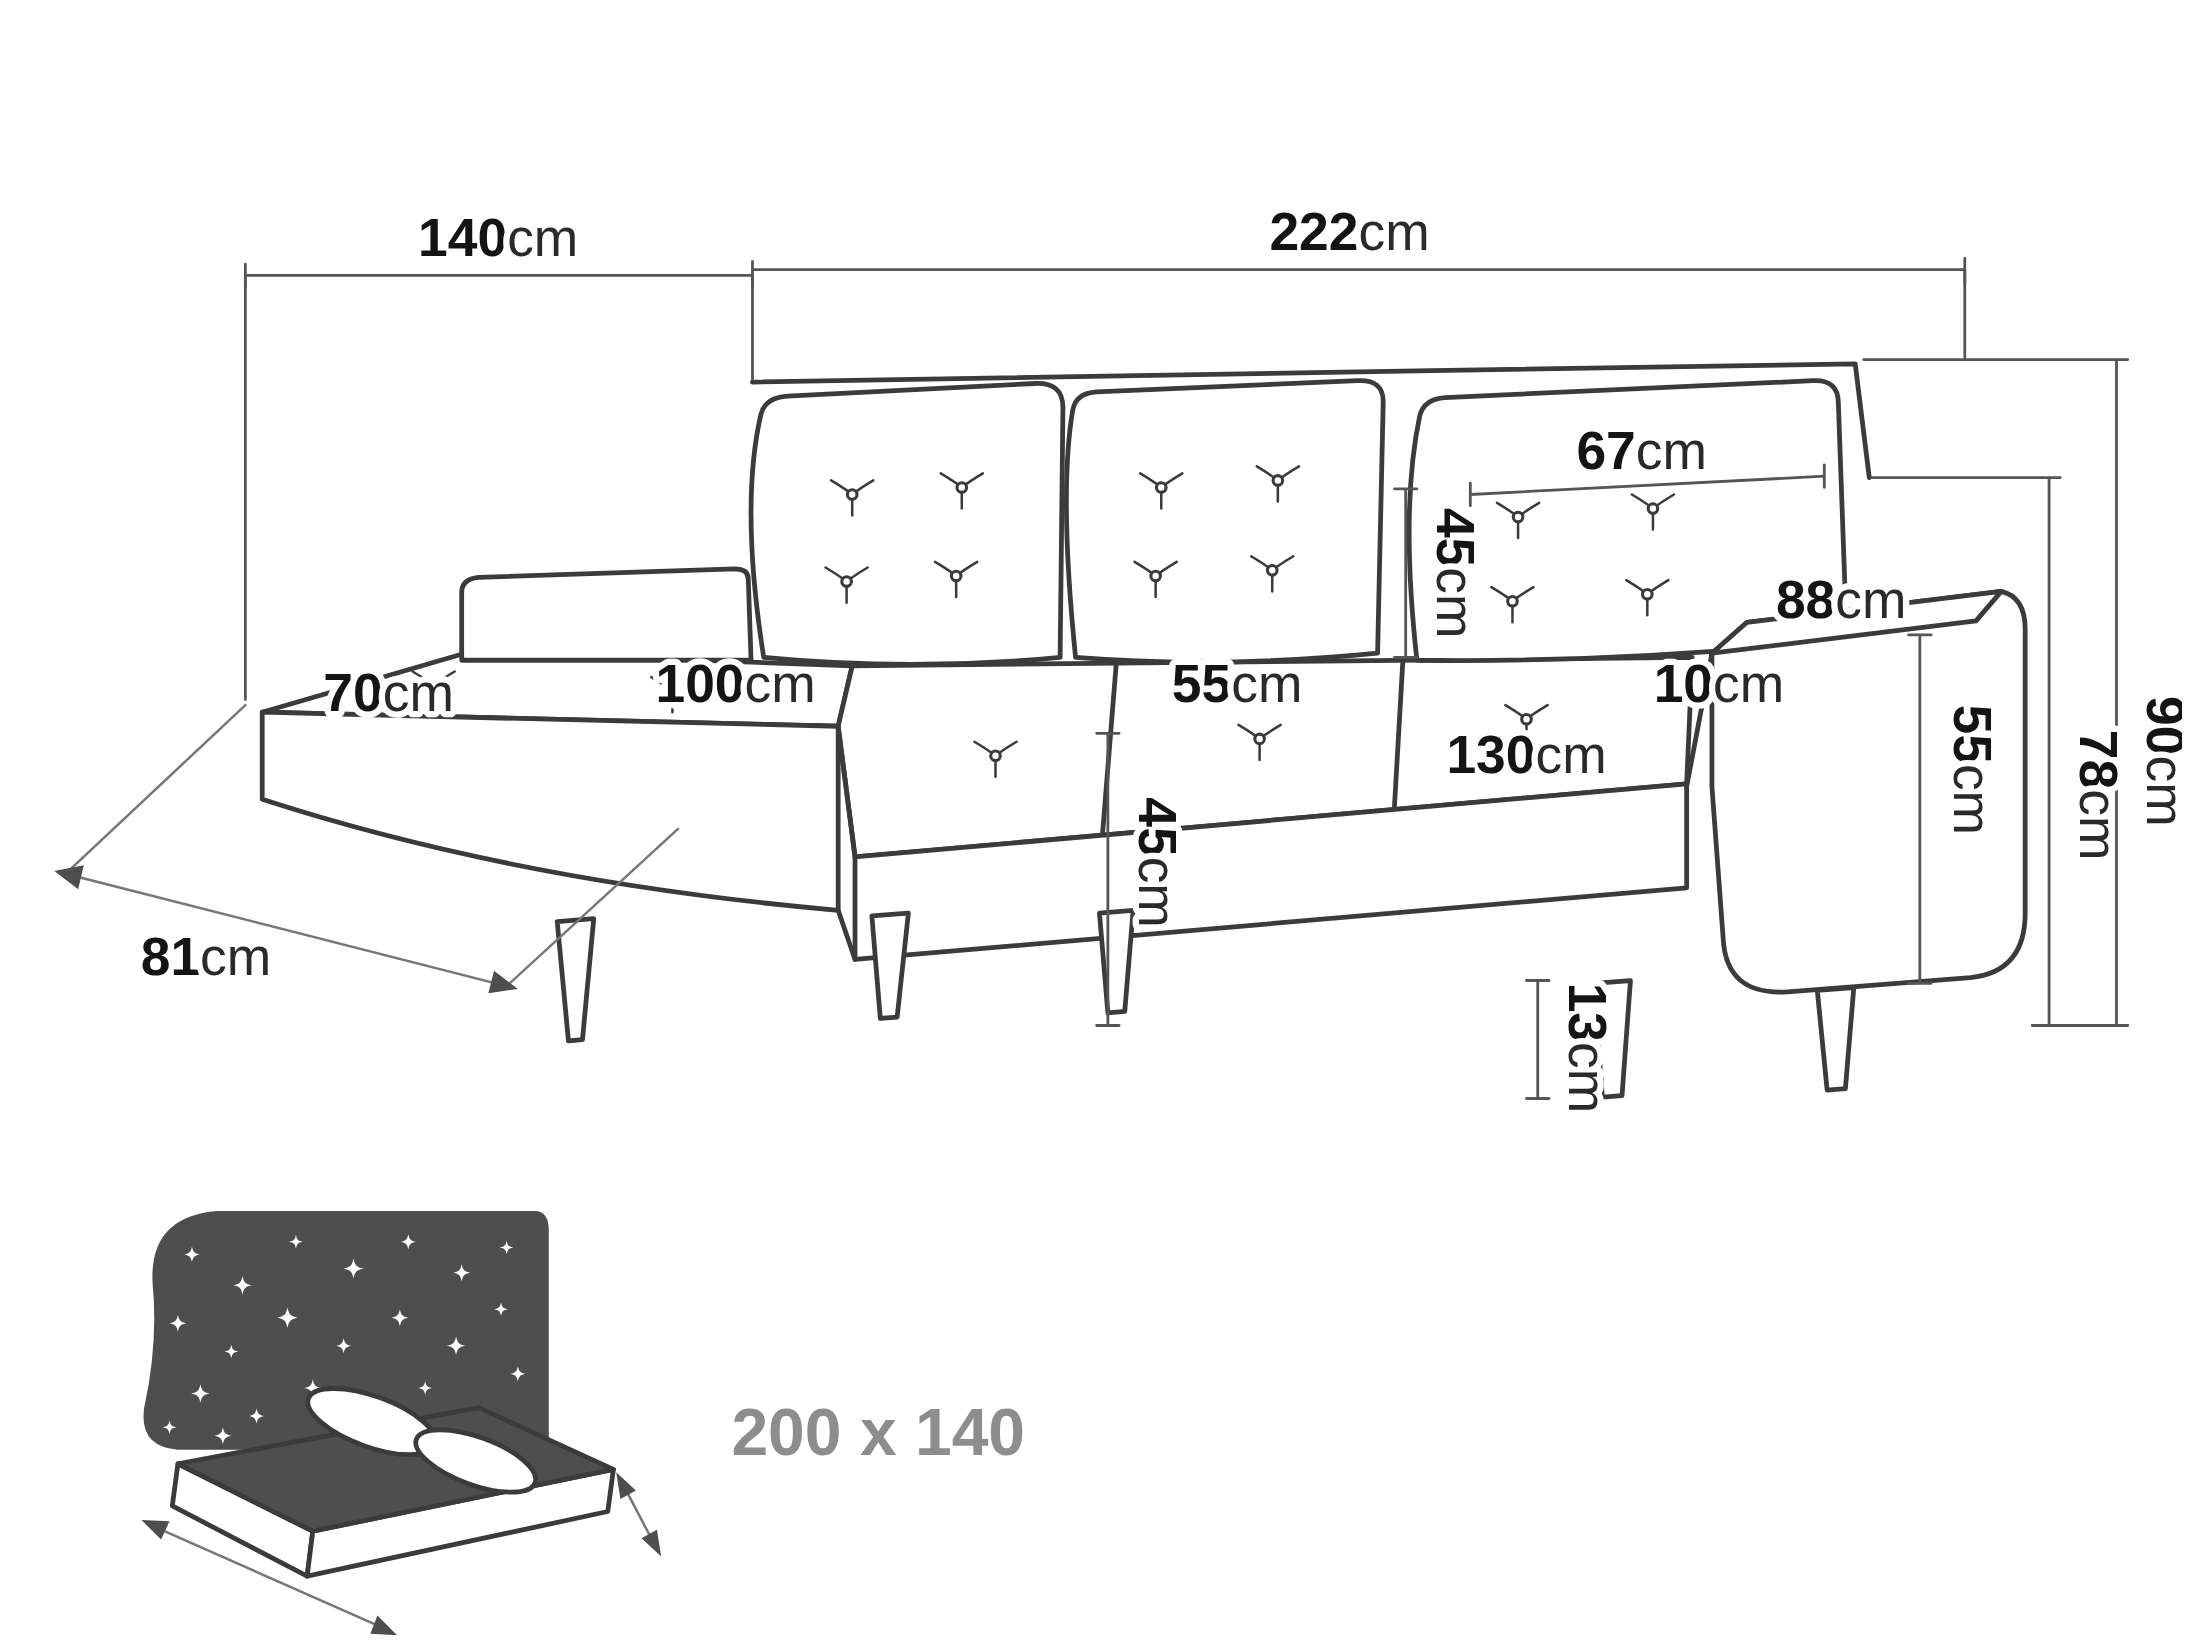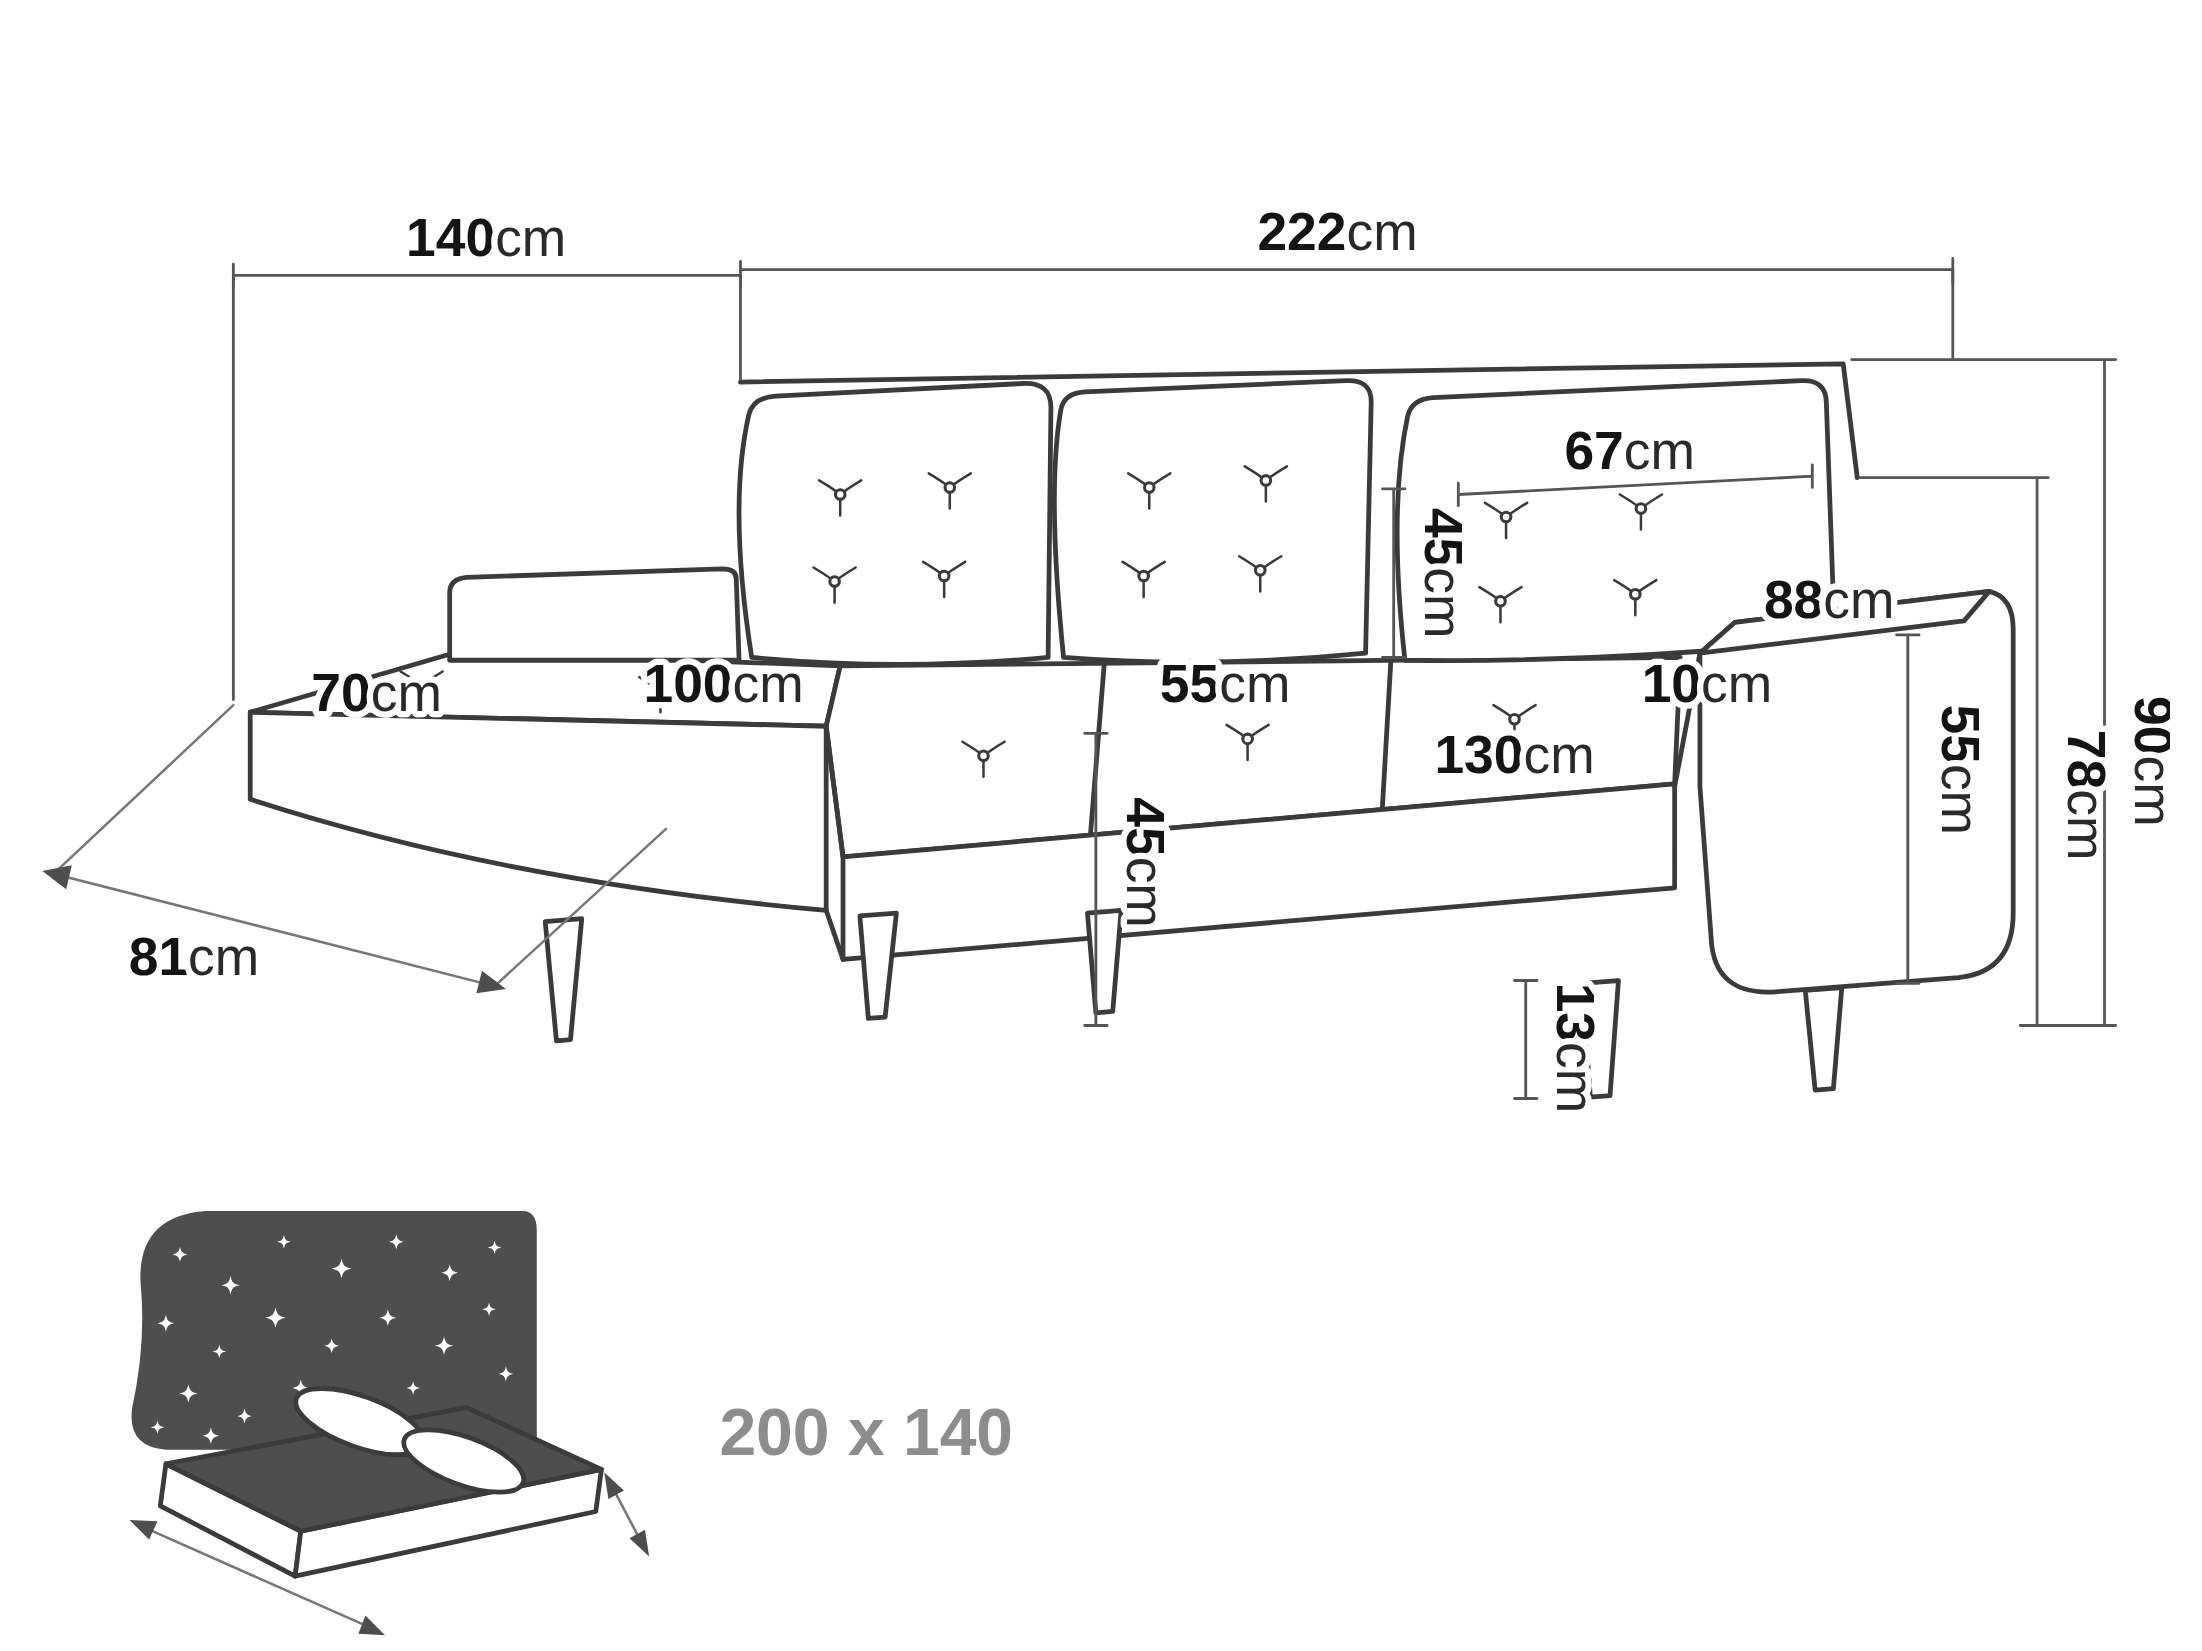--- a/index.html
+++ b/index.html
@@ -1,16 +1,16 @@
 <!DOCTYPE html>
 <html style="font-size:13.8px"><head>
 <meta charset="utf-8">
 <style>
   html,body { margin:0; padding:0; background:#ffffff; }
-  .stage { width:2170px; height:1652px; background:#ffffff; overflow:hidden; }
+  .stage { width:2170px; height:1652px; background:#ffffff; overflow:hidden;margin-left:12px; }
   svg { display:block; }
   svg text { font-family:"Liberation Sans", sans-serif; }
   .dim-label { font-size:38px; font-weight:700; fill:#141414;
                paint-order:stroke; stroke:#ffffff; stroke-width:9px; stroke-linejoin:round; }
   .dim-label .unit { font-weight:400; fill:#2a2a2a; }
   .size-label { font-size:47px; font-weight:700; fill:#8d8d8d; }
   .ink  { fill:none;    stroke:#3b3b3b; stroke-width:3.4; stroke-linecap:round; stroke-linejoin:round; }
   .inkf { fill:#ffffff; stroke:#3b3b3b; stroke-width:3.4; stroke-linejoin:round; }
   .dim  { fill:none; stroke:#555555; stroke-width:2;   stroke-linecap:round; }
   .thin { fill:none; stroke:#777777; stroke-width:1.8; stroke-linecap:round; }

